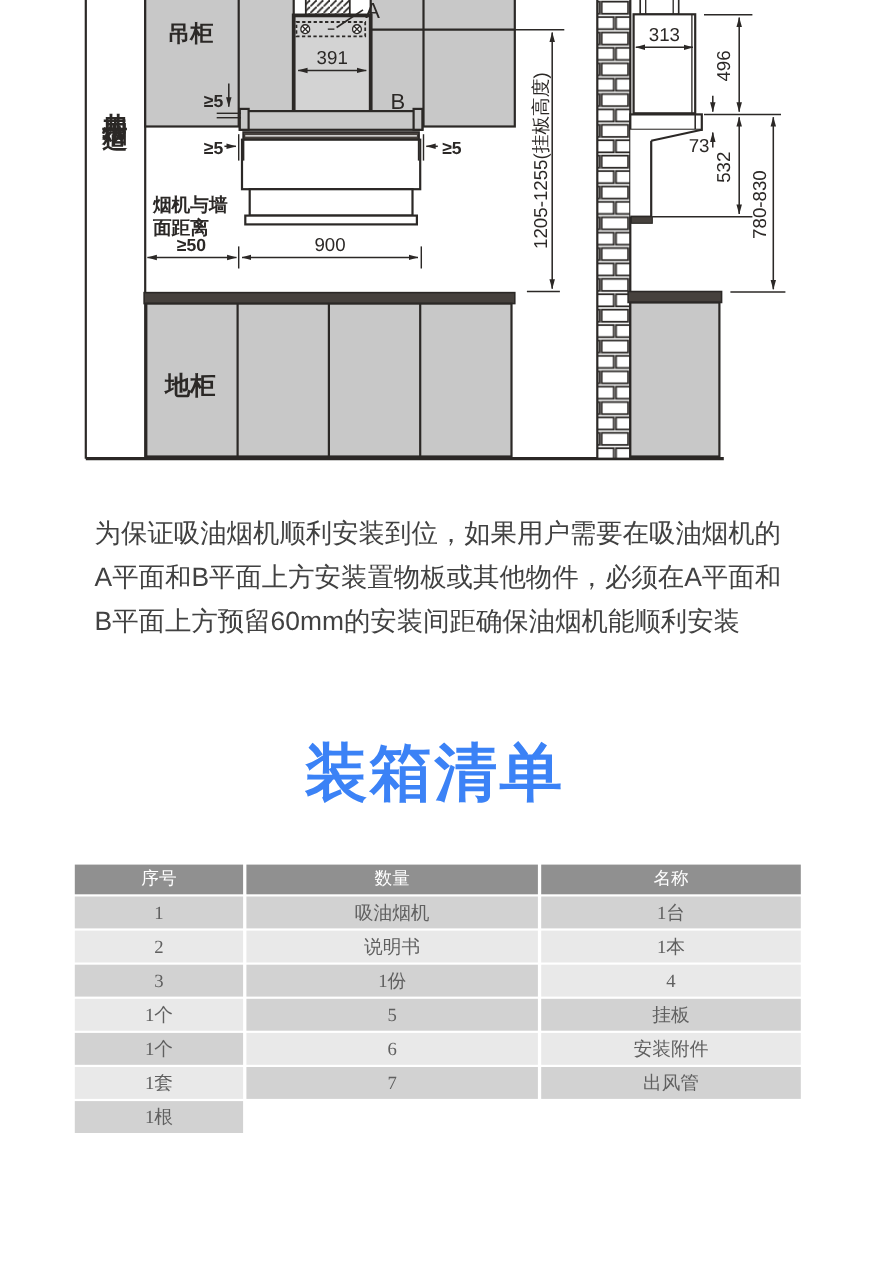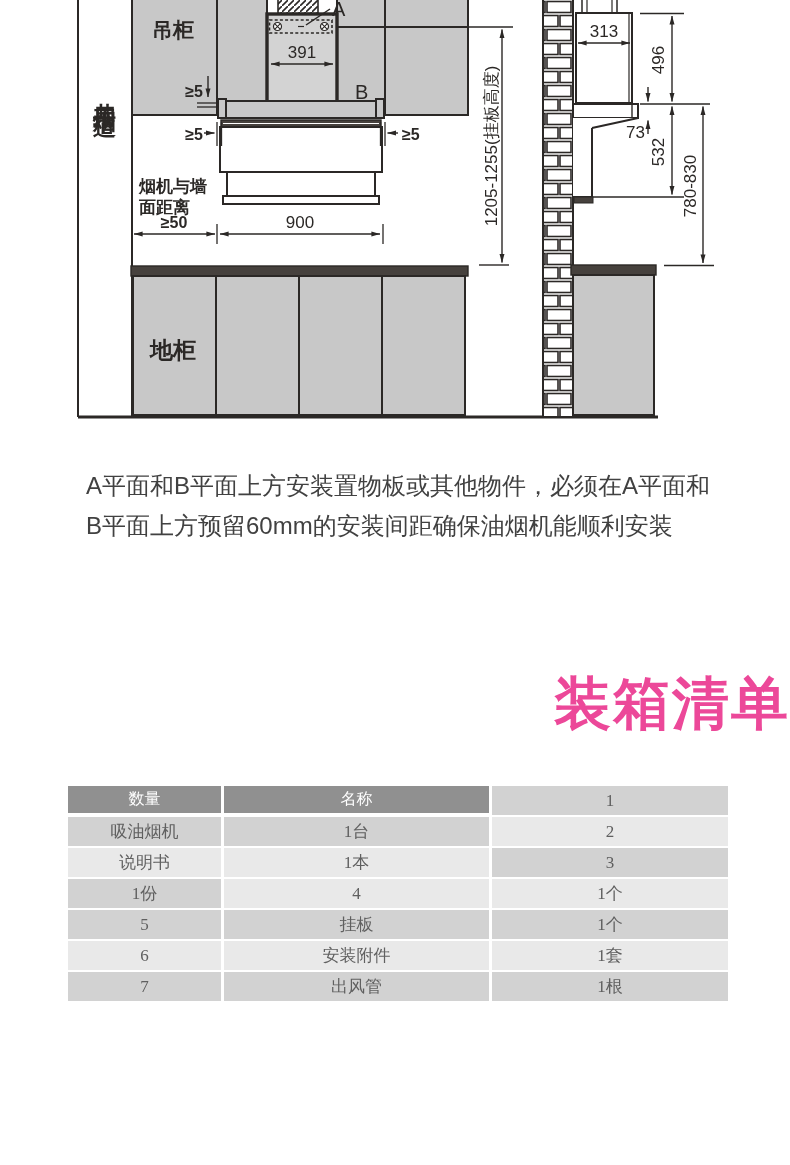--- a/index.html
+++ b/index.html
@@ -15,21 +15,21 @@
   .lbl-big2{font-size:23px;font-weight:700;}
   .lbl-med{font-size:17px;font-weight:700;}
   .plane{font-size:20px;}
   .vflue{writing-mode:vertical-rl;text-orientation:upright;font-size:23px;font-weight:700;letter-spacing:4px;}
 
   
   #note{top:466px;left:86px;width:632px;font-size:24px;line-height:40px;color:#414141;letter-spacing:0;}
   #note div{white-space:nowrap;}
 
   
-  #title{top:672px;left:0;width:790px;text-align:right;font-size:57px;line-height:62px;font-weight:900;color:#ec4899;letter-spacing:2px;}
+  #title{top:672px;left:0;width:790px;text-align:center;font-size:57px;line-height:62px;font-weight:900;color:#3b82f6;letter-spacing:2px;}
   #packing{top:786px;left:68px;width:654px;display:grid;grid-template-columns:153px 265px 236px;column-gap:3px;row-gap:2px;}
   #packing .hcell{background:#909090;color:#ffffff;font-size:16px;height:27px;display:flex;align-items:center;justify-content:center;}
   #packing .cell{color:#606060;font-size:17px;height:29px;display:flex;align-items:center;justify-content:center;font-family:"Liberation Serif",serif;}
   #packing .odd{background:#d2d2d2;}
   #packing .even{background:#e9e9e9;}
 </style>
 </head>
 <body>
 
 <svg id="diagram" class="abs" width="790" height="446" viewBox="0 0 790 446">
@@ -202,27 +202,29 @@
     <text class="dim" transform="translate(696,186) rotate(-90)" text-anchor="middle">780-830</text>
   </g>
 
   <g>
     <rect x="571" y="265" width="85" height="10" fill="#46413d" stroke="#2b2826" stroke-width="1.4"></rect>
     <rect x="573" y="275" width="81" height="140" fill="#c8c8c8" stroke="#2b2826" stroke-width="2"></rect>
   </g>
 </svg>
 
 <div id="note" class="abs">
+  <div>为保证吸油烟机顺利安装到位，如果用户需要在吸油烟机的</div>
   <div>A平面和B平面上方安装置物板或其他物件，必须在A平面和</div>
   <div>B平面上方预留60mm的安装间距确保油烟机能顺利安装</div>
 </div>
 
 <div id="title" class="abs">装箱清单</div>
 
 <div id="packing" class="abs">
+  <div class="hcell">序号</div>
   <div class="hcell">数量</div>
   <div class="hcell">名称</div>
 
   <div class="cell odd">1</div>
   <div class="cell odd">吸油烟机</div>
   <div class="cell odd">1台</div>
 
   <div class="cell even">2</div>
   <div class="cell even">说明书</div>
   <div class="cell even">1本</div>

